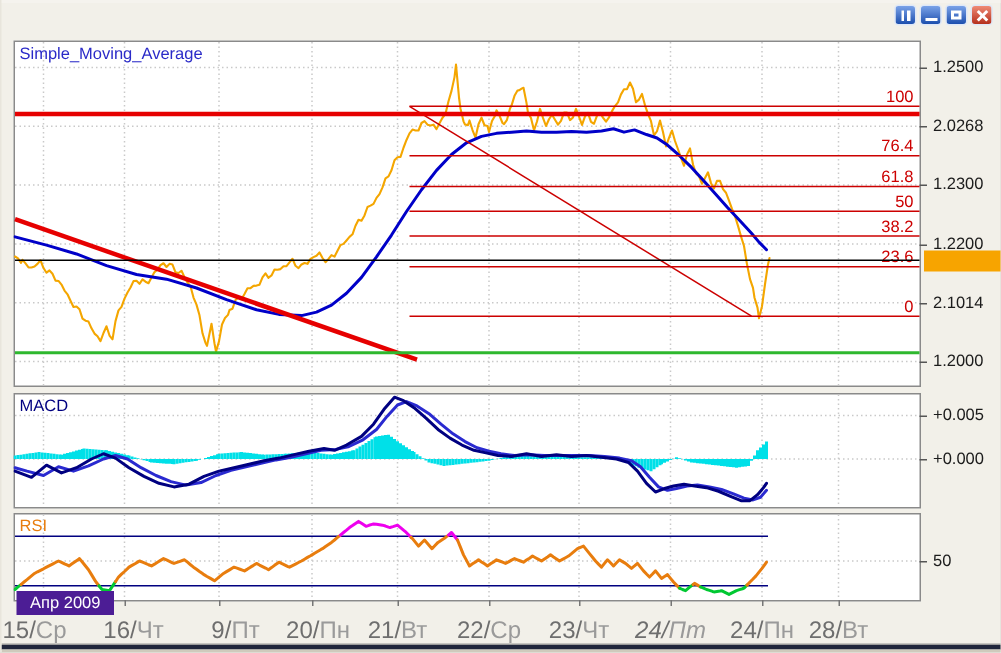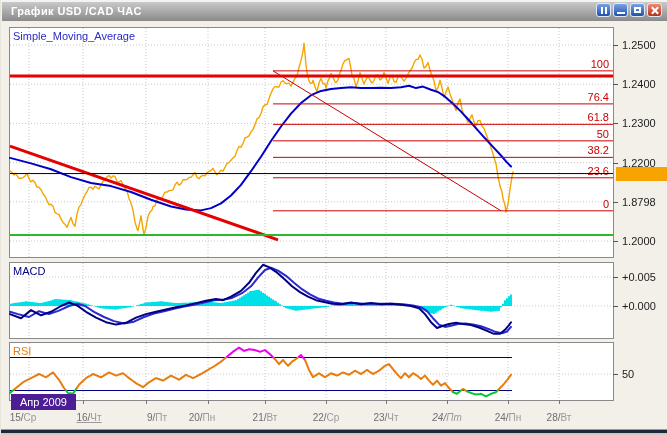--- a/index.html
+++ b/index.html
@@ -35,37 +35,34 @@
   #lbl-main{left:12px;top:30px;color:#2a2ac8;}
   #lbl-macd{left:12px;top:265px;color:#000080;}
   #lbl-rsi{left:12px;top:345px;color:#e87d0e;}
   .axlabel{position:absolute;left:621px;font-size:11px;color:#1c1c1c;
     transform:translateY(-50%);z-index:3;white-space:nowrap;}
   .tick{position:absolute;left:612px;width:5px;height:1px;background:#555;z-index:3;}
   .price-badge{position:absolute;left:615px;top:167px;width:48px;height:14px;z-index:4;
     color:#fff;font-size:11px;line-height:14px;text-align:center;letter-spacing:.5px;padding-left:45px;}
   .month-badge{position:absolute;left:10px;top:394px;height:16px;z-index:4;
     padding:0 9px;color:#fff;font-size:11px;line-height:16px;}
-  .dlabel{position:absolute;top:412px;transform:translateX(-50%);font-size:10px;
+  .dlabel{position:absolute;top:412px;transform:translateX(-50%);font-size:16px;
     color:#9a9a9a;z-index:3;white-space:nowrap;}
   .dlabel b{color:#6e6e6e;font-weight:normal;}
   .xtick{position:absolute;top:400px;width:1px;height:4px;background:#777;z-index:3;}
   .frame-bottom1{position:absolute;left:0;top:429px;width:667px;height:1px;background:#9a9a9a;}
   .frame-bottom2{position:absolute;left:0;top:430px;width:667px;height:3px;background:#20263c;}
   .frame-bottom3{position:absolute;left:0;top:433px;width:667px;height:2px;background:#cfcabc;}
 </style>
 </head>
 <body>
 
 <div id="screen">
   <div class="frame-top"></div>
 
-  <div class="titlebar">
-    <span>График USD /CAD  ЧАС</span>
-  </div>
   <div class="winbtns" id="winbtns">
       <button class="winbtn pause">
         <span class="g"></span>
       </button>
       <button class="winbtn minimize">
         <span class="g"></span>
       </button>
       <button class="winbtn maximize">
         <span class="g"></span>
       </button>
@@ -78,47 +75,47 @@
   <div class="panel" id="panel-macd"></div>
   <div class="panel" id="panel-rsi"></div>
 
   <div class="plabel" id="lbl-main">Simple_Moving_Average</div>
   <div class="plabel" id="lbl-macd">MACD</div>
   <div class="plabel" id="lbl-rsi">RSI</div>
 
   <div id="yaxis">
       <div class="axlabel" style="top: 45px;">1.2500</div>
       <div class="tick" style="top: 45px;"></div>
-      <div class="axlabel" style="top: 84px;">1.2400</div>
+      <div class="axlabel" style="top: 84px;">2.0268</div>
       <div class="tick" style="top: 84px;"></div>
       <div class="axlabel" style="top: 123px;">1.2300</div>
       <div class="tick" style="top: 123px;"></div>
       <div class="axlabel" style="top: 163px;">1.2200</div>
       <div class="tick" style="top: 163px;"></div>
-      <div class="axlabel" style="top: 202px;">1.8798</div>
+      <div class="axlabel" style="top: 202px;">2.1014</div>
       <div class="tick" style="top: 202px;"></div>
       <div class="axlabel" style="top: 241px;">1.2000</div>
       <div class="tick" style="top: 241px;"></div>
       <div class="axlabel" style="top: 277px;">+0.005</div>
       <div class="tick" style="top: 277px;"></div>
       <div class="axlabel" style="top: 306px;">+0.000</div>
       <div class="tick" style="top: 306px;"></div>
       <div class="axlabel" style="top: 374px;">50</div>
       <div class="tick" style="top: 374px;"></div>
     </div>
   <div class="price-badge" style="background: rgb(247, 164, 0);">1.2172</div>
 
   <div class="month-badge" style="background: #4c1d95;">Апр 2009</div>
   <div id="xaxis">
       <div class="dlabel" style="left: 22px;"><b>15/</b>Ср</div>
-      <div class="dlabel" style="left: 88px; text-decoration: underline;"><b>16/</b>Чт</div>
+      <div class="dlabel" style="left: 88px;"><b>16/</b>Чт</div>
       <div class="xtick" style="left: 82px;"></div>
       <div class="dlabel" style="left: 156px;"><b>9/</b>Пт</div>
       <div class="xtick" style="left: 145px;"></div>
-      <div class="dlabel" style="left: 201px; text-align: center;"><b>20/</b>Пн</div>
+      <div class="dlabel" style="left: 211px; text-align: center;"><b>20/</b>Пн</div>
       <div class="xtick" style="left: 207px;"></div>
       <div class="dlabel" style="left: 264px;"><b>21/</b>Вт</div>
       <div class="xtick" style="left: 264px;"></div>
       <div class="dlabel" style="left: 325px;"><b>22/</b>Ср</div>
       <div class="xtick" style="left: 325px;"></div>
       <div class="dlabel" style="left: 385px;"><b>23/</b>Чт</div>
       <div class="xtick" style="left: 385px;"></div>
       <div class="dlabel" style="left: 446px; font-style: italic;"><b>24/</b>Пт</div>
       <div class="xtick" style="left: 446px;"></div>
       <div class="dlabel" style="left: 507px;"><b>24/</b>Пн</div>

